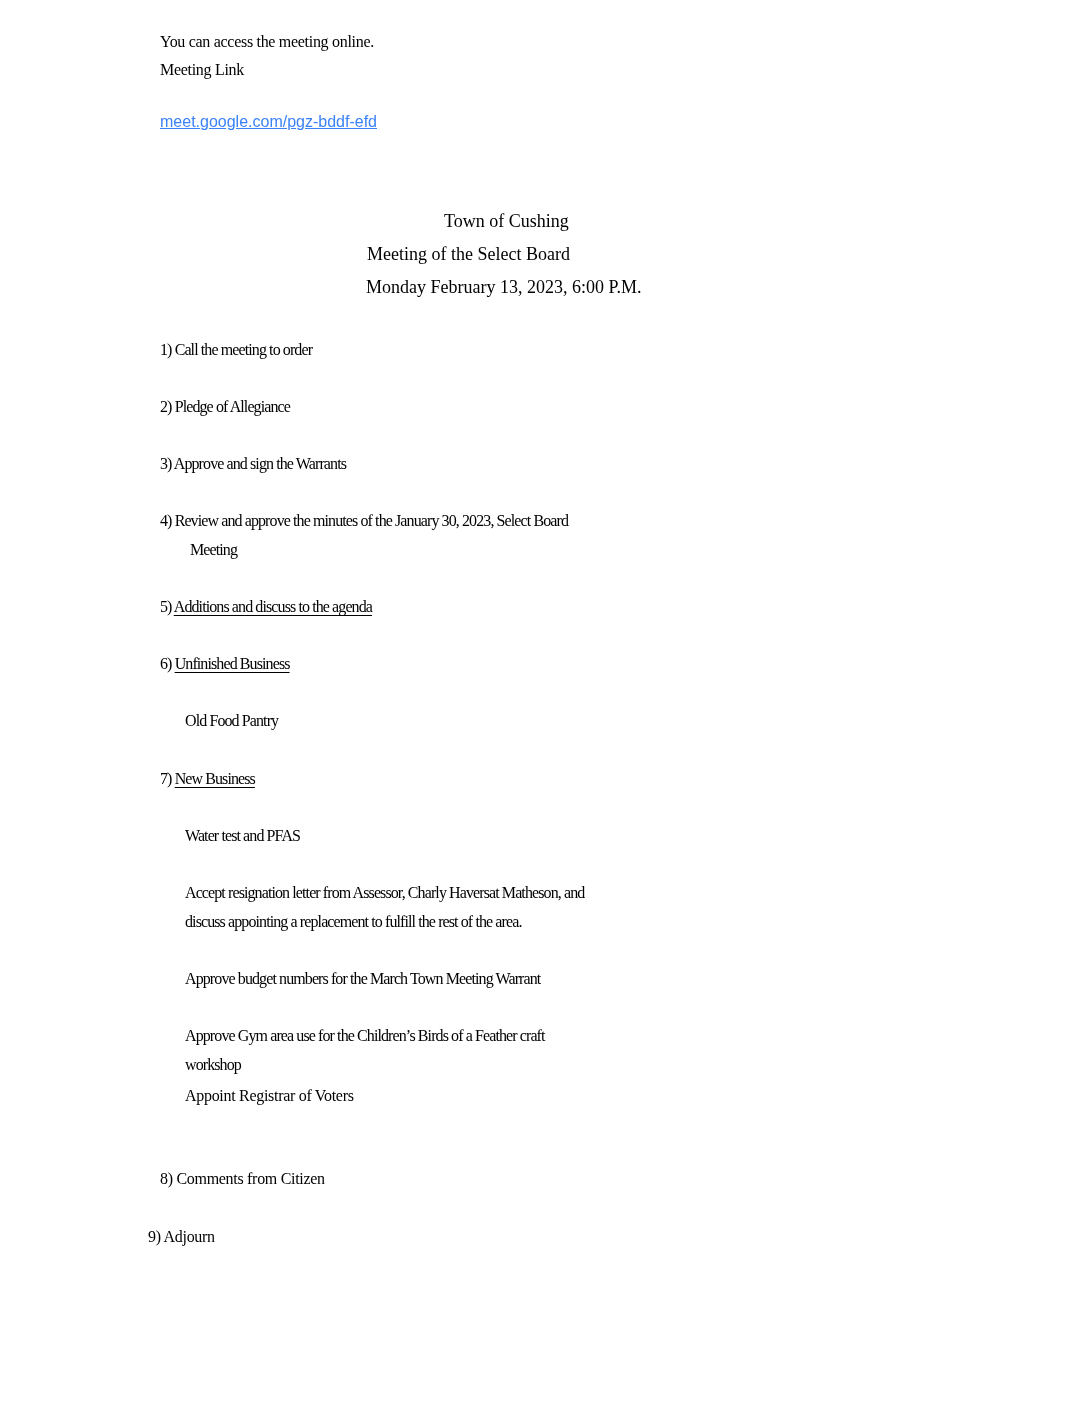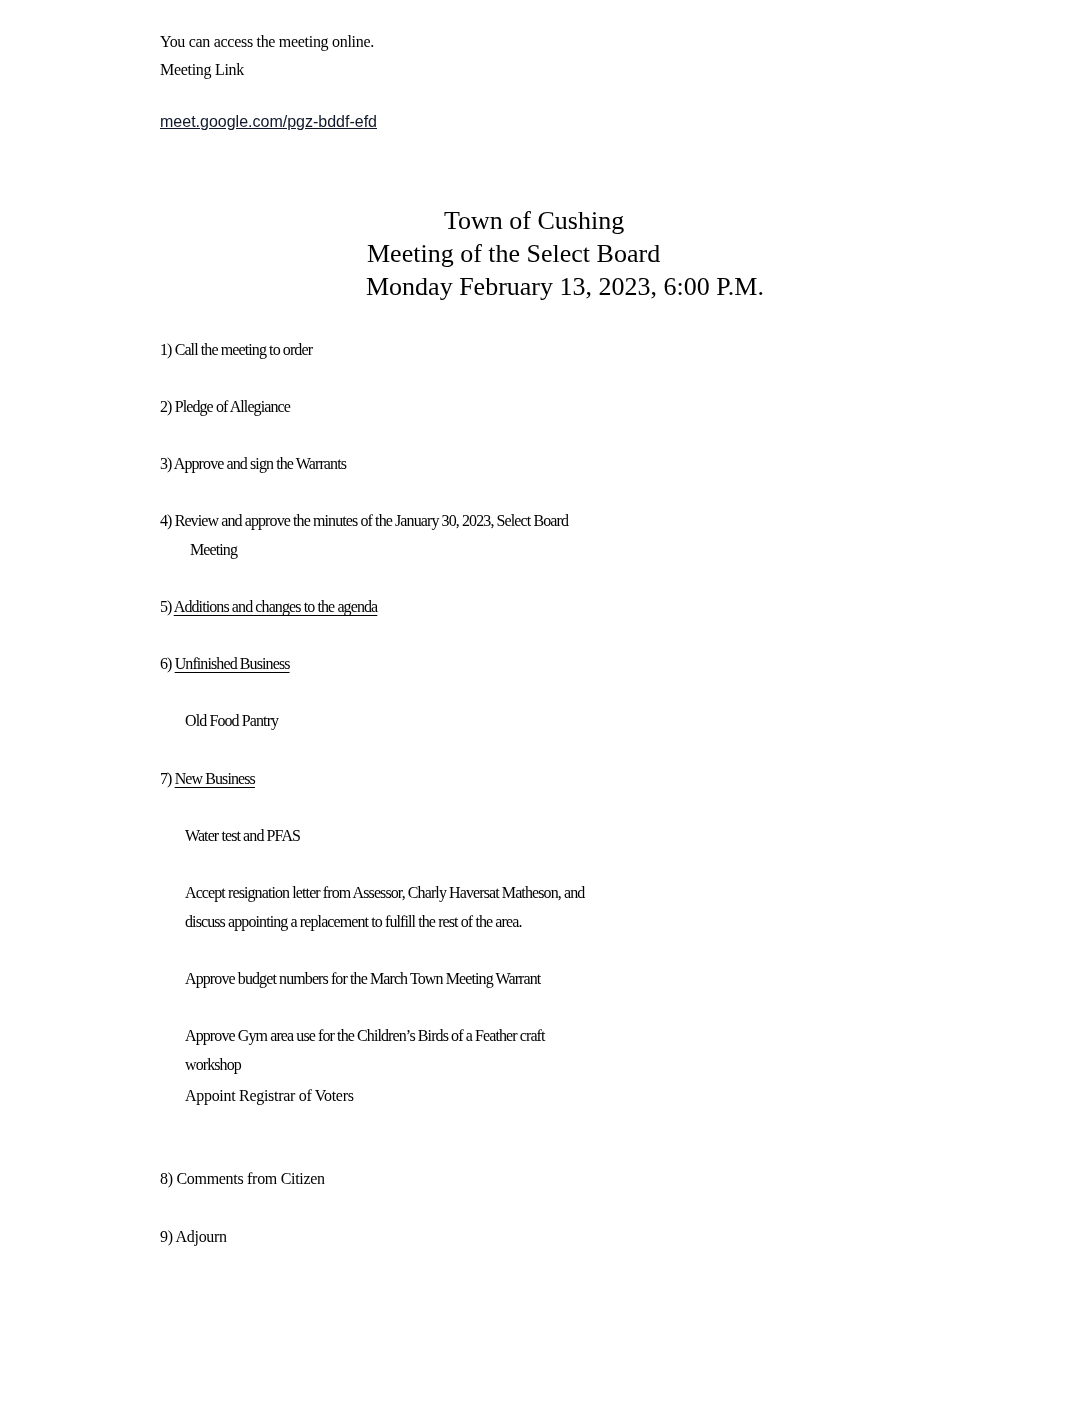--- a/index.html
+++ b/index.html
@@ -1,22 +1,22 @@
 <!DOCTYPE html>
 <html><head>
   <meta charset="utf-8">
   <style>
     html, body { margin: 0; padding: 0; background: #ffffff; }
     body { width: 1088px; height: 1408px; position: relative; overflow: hidden;
            font-family: "Liberation Serif", "DejaVu Serif", serif; color: #000; }
     .line { position: absolute; white-space: nowrap; font-size: 16px; line-height: 28px; letter-spacing: -0.3px; }
     .narrow { letter-spacing: -0.9px; }
     .link { position: absolute; left: 160px; top: 113px; font-family: "Liberation Sans", "DejaVu Sans", sans-serif;
-            font-size: 16px; color: #0f172a; text-decoration: underline; white-space: nowrap; cursor: pointer; }
-    .title { position: absolute; white-space: nowrap; font-size: 26px; line-height: 30px; }
+            font-size: 16px; color: #3b82f6; text-decoration: underline; white-space: nowrap; cursor: pointer; }
+    .title { position: absolute; white-space: nowrap; font-size: 18px; line-height: 30px; }
     .u { text-decoration: underline; text-underline-offset: 3px; }
   </style>
 </head>
 <body>
 
 <div>
 
   <div class="line" style="left:160px; top:28px;">You can access the  meeting online.</div>
   <div class="line" style="left:160px; top:56px;">Meeting Link</div>
   <a class="link">meet.google.com/pgz-bddf-efd</a>
@@ -39,21 +39,21 @@
       <span>Approve and sign the Warrants</span>
     </div>
     <div class="line narrow" style="left:160px; top:507px;">
       <span>4)</span>
       <span>Review and approve the minutes of the January 30, 2023, Select Board</span>
     </div>
     <div class="line narrow" style="left:190px; top:536px;">Meeting</div>
 
     <div class="line narrow" style="left:160px; top:593px;">
       <span>5)</span>
-      <span class="u">Additions and changes to the agenda</span>
+      <span class="u">Additions and discuss to the agenda</span>
     </div>
     <div class="line narrow" style="left:160px; top:650px;">
       <span>6)</span>
       <span class="u">Unfinished Business</span>
     </div>
     <div class="line narrow" style="left:185px; top:707px;">Old Food Pantry</div>
 
     <div class="line narrow" style="left:160px; top:765px;">
       <span>7)</span>
       <span class="u">New Business</span>
@@ -63,18 +63,18 @@
     <div class="line narrow" style="left:185px; top:908px;">discuss appointing a replacement to fulfill the rest of the area.</div>
     <div class="line narrow" style="left:185px; top:965px;">Approve budget numbers for the March Town Meeting Warrant</div>
     <div class="line narrow" style="left:185px; top:1022px;">Approve Gym area use for the Children’s Birds of a Feather craft</div>
     <div class="line narrow" style="left:185px; top:1051px;">workshop</div>
     <div class="line" style="left:185px; top:1060px;margin-top:22px;">Appoint Registrar of Voters</div>
 
     <div class="line" style="left:160px; top:1165px;">
       <span>8)</span>
       <span>Comments from Citizen</span>
     </div>
-    <div class="line" style="left:160px; top:1223px;">
+    <div class="line" style="left:148px; top:1223px;">
       <span>9)</span>
       <span>Adjourn</span>
     </div>
   </div>
 </div>
 
 </body></html>

